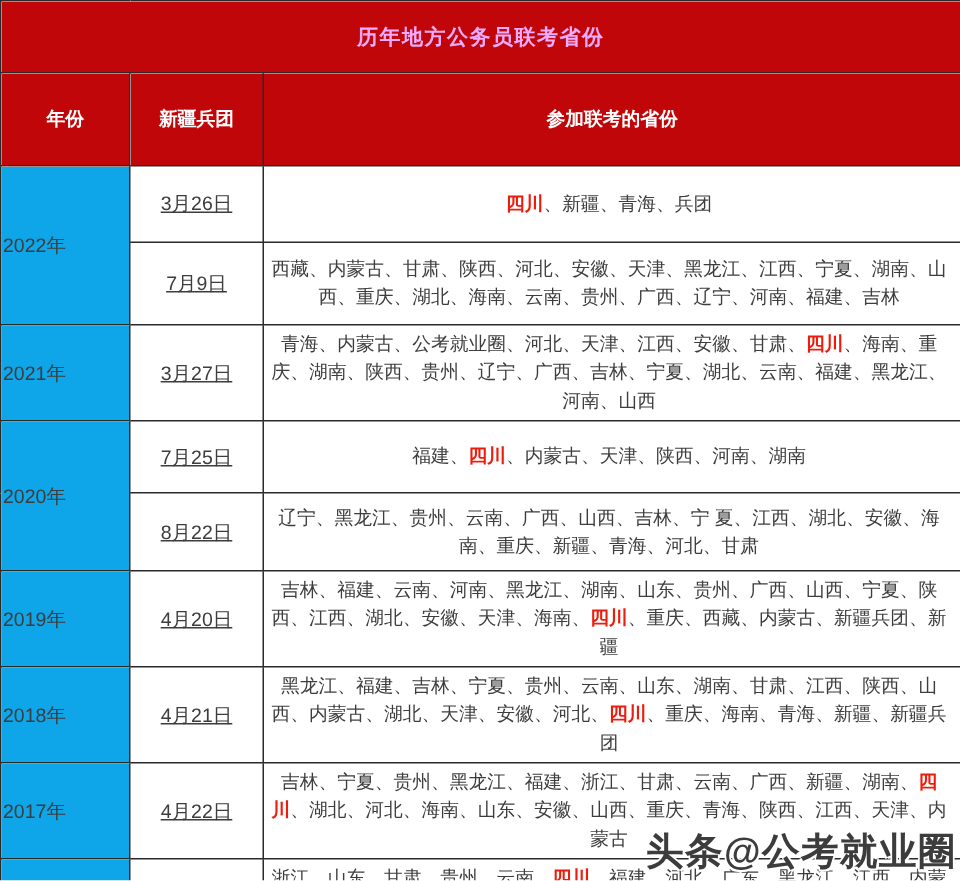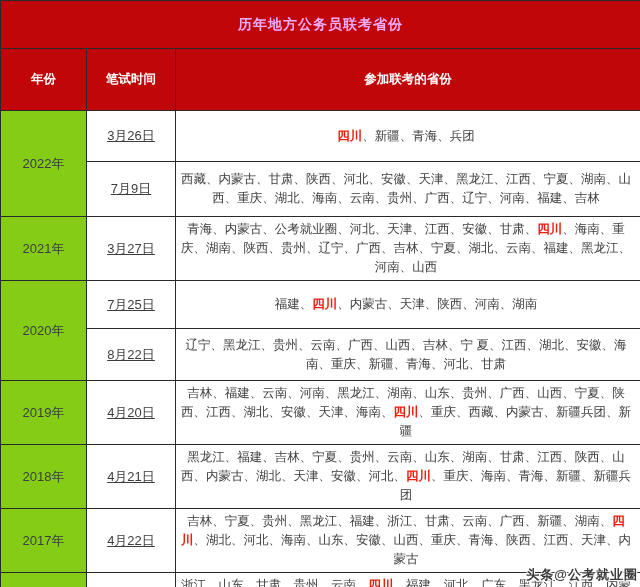--- a/index.html
+++ b/index.html
@@ -42,25 +42,25 @@
   .header-row th {
     height: 62px;
     background: var(--red, #c00608);
     color: #ffffff;
     font-size: 12.5px;
     font-weight: bold;
     text-align: center;
     vertical-align: middle;
   }
   .year-cell {
-    text-align: center;
+    text-align: left;
     vertical-align: middle;
     font-size: 13px;
     color: var(--text, #3d3d3d);
-    background: #84cc16;
+    background: #0ea5e9;
   }
   .date-cell {
     text-align: center;
     vertical-align: middle;
     font-size: 13px;
     color: var(--text, #3d3d3d);
     background: #ffffff;
     text-decoration: underline;
   }
   .prov-cell {
@@ -73,21 +73,21 @@
     background: #ffffff;
   }
   .prov-cell .hl {
     color: var(--hl, #ee1c0c);
     font-weight: bold;
   }
   .watermark {
     position: absolute;
     right: 2px;
     bottom: 3px;
-    font-size: 13px;
+    font-size: 25px;
     font-weight: bold;
     color: #3c3c3c;
     letter-spacing: 1px;
     text-shadow:
       -1px -1px 0 #ffffff,
        1px -1px 0 #ffffff,
       -1px  1px 0 #ffffff,
        1px  1px 0 #ffffff;
     white-space: nowrap;
     pointer-events: none;
@@ -102,21 +102,21 @@
       <col class="col-year">
       <col class="col-date">
       <col class="col-prov">
     </colgroup>
     <thead>
       <tr>
         <td class="title-cell" colspan="3">历年地方公务员联考省份</td>
       </tr>
       <tr class="header-row">
         <th>年份</th>
-        <th>笔试时间</th>
+        <th>新疆兵团</th>
         <th>参加联考的省份</th>
       </tr>
     </thead>
     <tbody>
         <tr style="height: 51px;">
           <td class="year-cell" rowspan="2">2022年</td>
           <td class="date-cell">3月26日</td>
           <td class="prov-cell"><span class="hl">四川</span><span>、新疆、青海、兵团</span></td>
         </tr>
         <tr style="height: 55px;">

